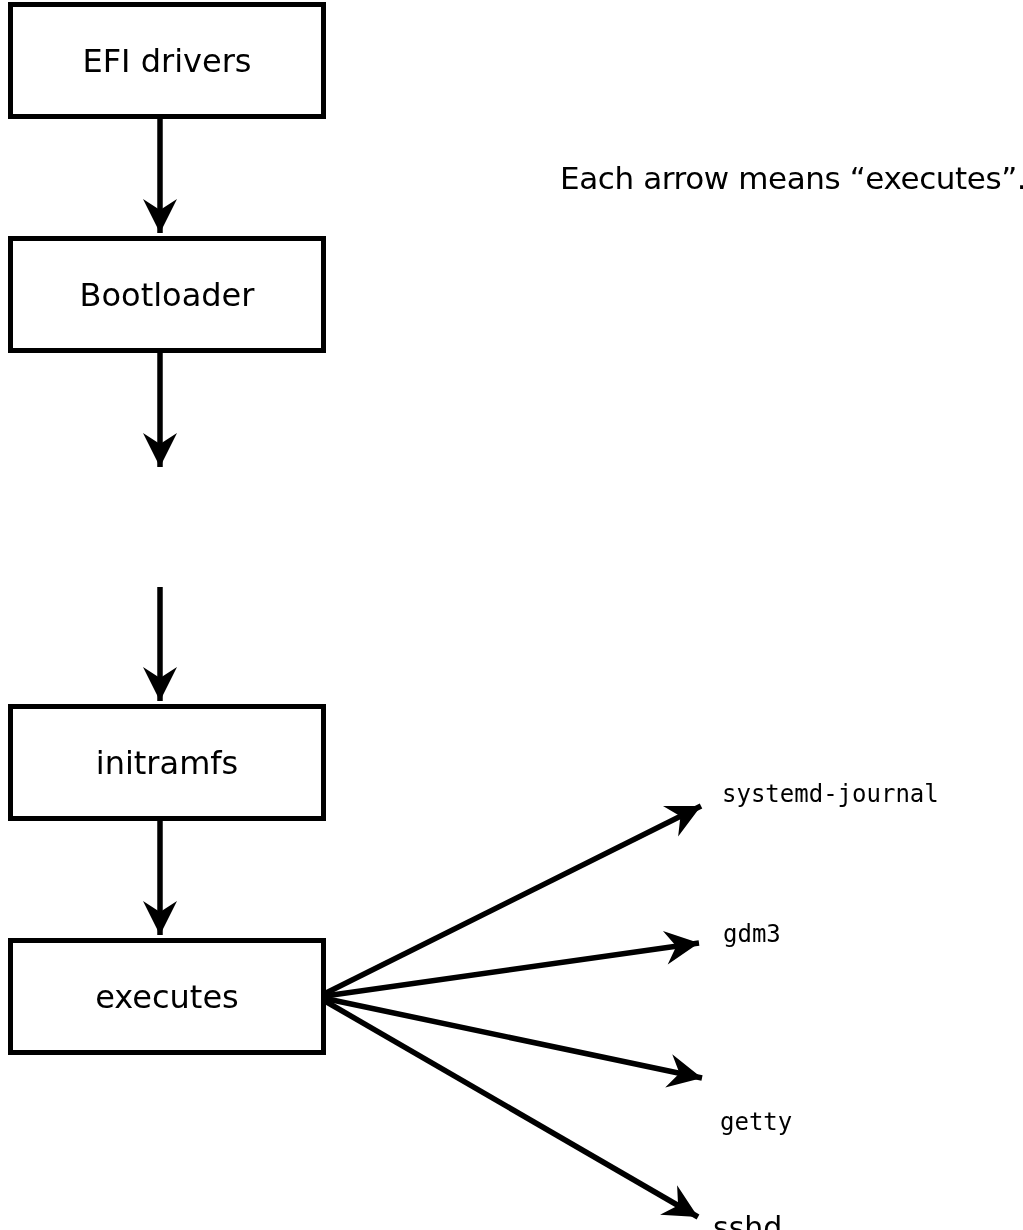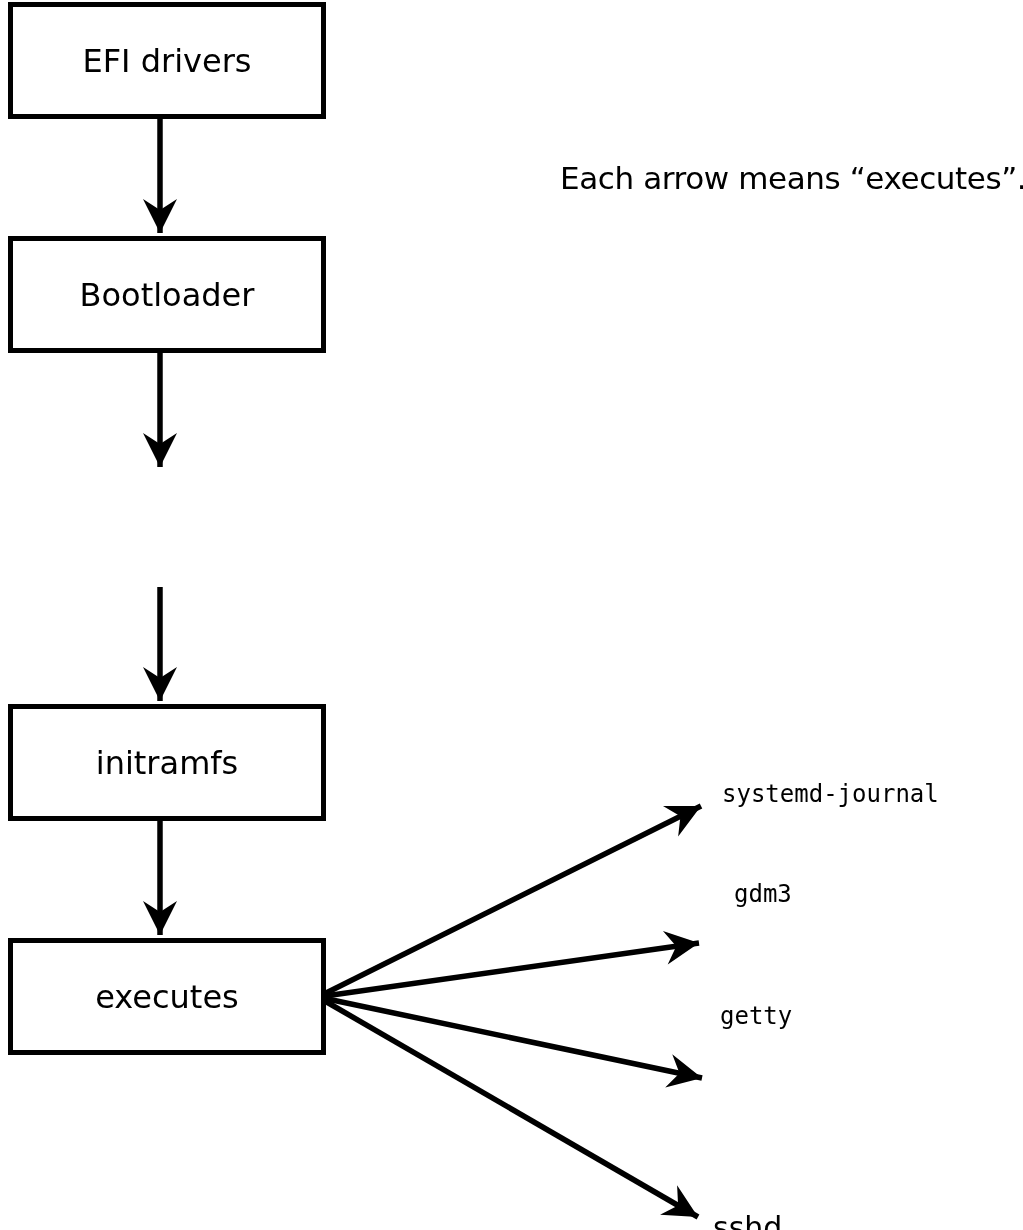--- a/index.html
+++ b/index.html
@@ -69,22 +69,22 @@
   .spawn-mono{
     font-family:"DejaVu Sans Mono","Liberation Mono",monospace;
     font-size:24px;
   }
   .spawn-sans{
     font-family:"DejaVu Sans","Liberation Sans",sans-serif;
     font-size:30px;
     line-height:35px;
   }
   .spawn-0{left:722px;top:776px;}
-  .spawn-1{left:723px;top:876px;margin-left:11px;}
-  .spawn-2{left:720px;top:998px;text-align:center;}
+  .spawn-1{left:723px;top:916px;}
+  .spawn-2{left:720px;top:1104px;text-align:center;}
   .spawn-3{left:713px;top:1194px;margin-top:16px;}
 </style>
 </head>
 <body>
 
 <div class="canvas">
 
   <svg class="arrows-layer" width="1023" height="1230" viewBox="0 0 1023 1230" xmlns="http://www.w3.org/2000/svg">
     <defs>
       <marker id="ah" markerUnits="userSpaceOnUse" markerWidth="40" markerHeight="40" refX="36" refY="19" orient="auto">

